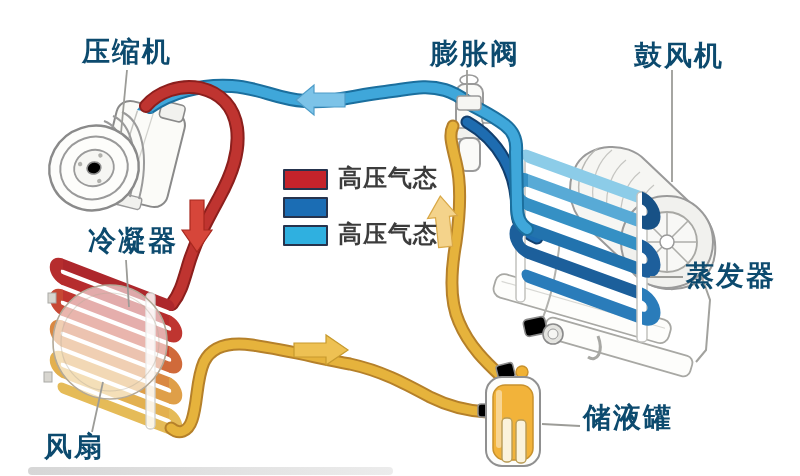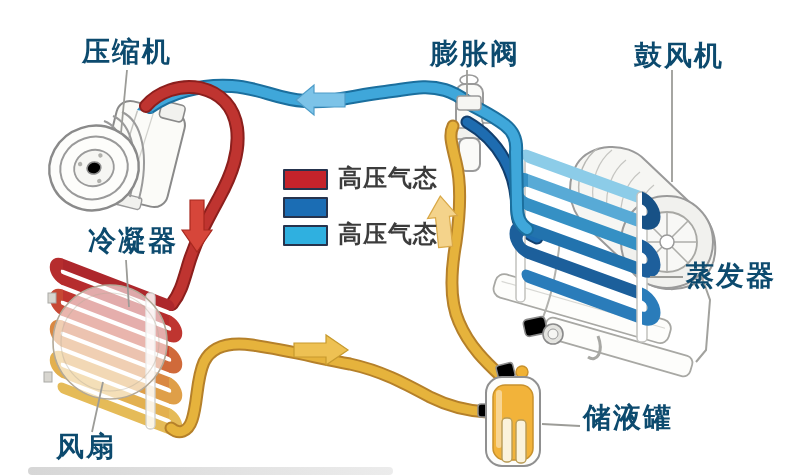--- a/index.html
+++ b/index.html
@@ -201,21 +201,21 @@
     <line x1="92" y1="432" x2="103" y2="382"></line>
     <line x1="580" y1="426" x2="542" y2="424"></line>
   </g>
 </svg>
 
 <div class="comp-label" style="left:82px;top:38px">压缩机</div>
 <div class="comp-label" style="left:634px;top:42px">鼓风机</div>
 <div class="comp-label" style="left:430px;top:40px">膨胀阀</div>
 <div class="comp-label" style="left:88px;top:227px">冷凝器</div>
 <div class="comp-label" style="left:686px;top:262px">蒸发器</div>
-<div class="comp-label" style="left:56px;top:433px">风扇</div>
+<div class="comp-label" style="left:44px;top:433px">风扇</div>
 <div class="comp-label" style="left:583px;top:404px">储液罐</div>
 
 <div class="legend">
   <div class="legend-row">
     <div class="legend-swatch" style="background-color: rgb(197, 35, 43);"></div>
     <div class="legend-text">高压气态</div>
   </div>
   <div class="legend-row">
     <div class="legend-swatch" style="background-color: rgb(27, 109, 180);"></div>
   </div>

